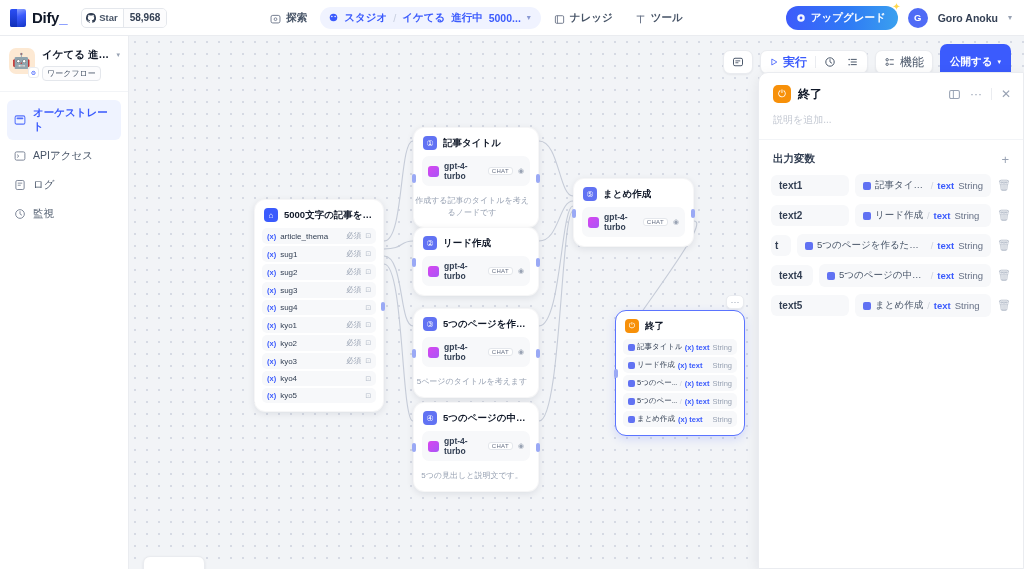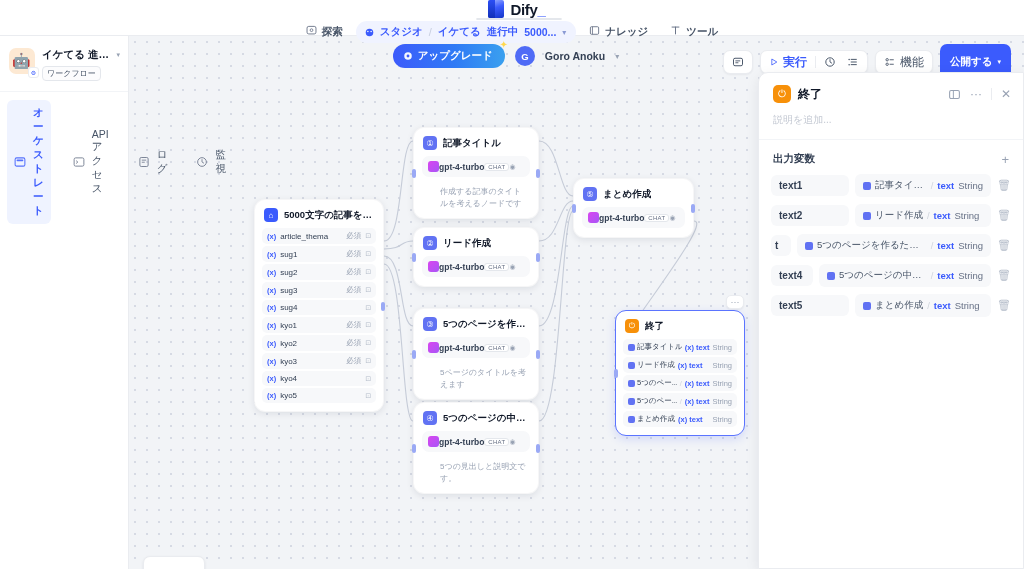--- a/index.html
+++ b/index.html
@@ -8,21 +8,21 @@
     font-family: "Liberation Sans", "DejaVu Sans", sans-serif;
     background: #f2f4f7; overflow: hidden;
     -webkit-font-smoothing: antialiased;
   }
   body { position: relative; }
 
   
   #topbar {
     position: absolute; left: 0; top: 0; width: 1024px; height: 36px;
     background: #ffffff; display: flex; align-items: center;
-    border-bottom: 1px solid #eaecf0; z-index: 40; flex-direction: column;
+    border-bottom: 1px solid #eaecf0; z-index: 40;
   }
   .logo-wrap { display: flex; align-items: center; padding-left: 10px; gap: 6px; }
   .logo-mark {
     width: 16px; height: 18px; border-radius: 2px;
     background: linear-gradient(160deg,#a6b8ff 0%, #3b5bfd 45%, #1436c7 100%);
     position: relative;
   }
   .logo-mark:after{
     content:""; position:absolute; left:0; bottom:0; width:7px; height:18px;
     background:linear-gradient(180deg,#2b4ef5,#1130b8); border-radius:2px 0 0 2px;
@@ -34,21 +34,21 @@
     margin-left: 14px; height: 20px; display: flex; align-items: center;
     border: 1px solid #e4e7ec; border-radius: 5px; overflow: hidden; background:#fff;
   }
   .star-chip .left { display:flex; align-items:center; gap:3px; padding: 0 5px 0 4px; }
   .star-chip .left .lbl { font-size: 9.5px; color:#475467; font-weight:600; }
   .star-chip .count { font-size: 10px; color:#344054; font-weight:600;
       padding: 0 6px; border-left: 1px solid #e4e7ec; background:#fcfcfd; height:100%;
       display:flex; align-items:center;}
 
   .nav-center { margin-left: auto; margin-right: auto; display:flex; align-items:center; gap: 4px; }
-  .nav-item { display:flex; align-items:flex-start; gap:5px; padding: 5px 9px; border-radius: 16px;
+  .nav-item { display:flex; align-items:flex-end; gap:5px; padding: 5px 9px; border-radius: 16px;
     font-size: 10.5px; color:#475467; font-weight:600; cursor:pointer; }
   .nav-pill {
     display:flex; align-items:center; gap:6px; background:#f0f3ff;
     border-radius: 16px; padding: 4px 10px 4px 8px; cursor:pointer;
   }
   .nav-pill .studio { color:#3b5bfd; font-weight:700; font-size: 10.5px; display:flex; align-items:center; gap:5px;}
   .nav-pill .sep { color:#c8cfe0; font-size: 11px; }
   .nav-pill .crumb { color:#3b5bfd; font-weight:700; font-size: 10.5px; }
   .nav-pill .chev { color:#8a9ad4; font-size: 8px; }
 
@@ -81,21 +81,21 @@
     border-radius:3px; background:#fff; border:1px solid #eaecf0; display:flex;
     align-items:center; justify-content:center; font-size:6px; color:#3b5bfd;}
   .app-meta { min-width:0; }
   .app-title-row { display:flex; align-items:center; gap:3px; }
   .app-title { font-size:10.5px; font-weight:700; color:#101828; white-space:nowrap;
     overflow:hidden; text-overflow:ellipsis; max-width:72px; }
   .app-chev { font-size:7px; color:#98a2b3; }
   .app-tag { display:inline-block; margin-top:4px; font-size:8px; color:#475467;
     border:1px solid #e4e7ec; border-radius:4px; padding:1px 4px; background:#fcfcfd;}
 
-  .side-nav { padding: 8px 7px; display:flex; flex-direction:row; gap:15px; }
+  .side-nav { padding: 8px 7px; display:flex; flex-direction:column; gap:3px; }
   .side-item { display:flex; align-items:center; gap:7px; padding:6px 7px; border-radius:6px;
     font-size:10.5px; color:#475467; cursor:pointer; font-weight:500;}
   .side-item.active { background:#eff3ff; color:#3b5bfd; font-weight:700; }
   .side-ico { width:12px; height:12px; flex:none; opacity:.85; }
 
   
   #canvas {
     position:absolute; left:129px; top:36px; width:895px; height:533px;
     background-color:#f2f4f7;
     background-image: radial-gradient(#d6dae4 0.9px, transparent 0.9px);
@@ -120,24 +120,24 @@
   .node { position:absolute; background:#fff; border-radius:11px;
     box-shadow:0 2px 7px rgba(16,24,40,.09); border:1px solid rgba(16,24,40,.04); }
   .node-head { display:flex; align-items:center; gap:6px; padding:8px 9px 6px 9px; }
   .node-ico { width:14px; height:14px; border-radius:4px; display:flex; align-items:center;
     justify-content:center; font-size:8px; color:#fff; flex:none; }
   .ico-start { background:#3b5bfd; }
   .ico-llm { background:#6172f3; }
   .ico-end { background:#f79009; }
   .node-title { font-size:9.5px; font-weight:700; color:#101828; white-space:nowrap;
     overflow:hidden; text-overflow:ellipsis; }
-  .node-desc { font-size:8px; color:#98a2b3; line-height:1.45; padding: 0 9px 9px 26px; }
+  .node-desc { font-size:8px; color:#98a2b3; line-height:1.45; padding: 0 9px 9px 1px; text-align: center; }
 
   .model-row { margin: 0 8px 9px 8px; background:#f7f8fa; border-radius:7px;
-    display:flex; align-items:center; padding:5px 6px; }
+    display:flex; align-items:center; gap:5px; padding:5px 6px; }
   .model-dot { width:11px; height:11px; border-radius:3px;
     background:linear-gradient(135deg,#d946ef,#a855f7); flex:none;}
   .model-name { font-size:8.5px; color:#344054; font-weight:700; }
   .chat-tag { font-size:6px; color:#667085; border:1px solid #e4e7ec; border-radius:3px;
     padding:0 3px; background:#fff; letter-spacing:.3px; }
   .eye { font-size:7px; color:#98a2b3; }
 
   
   .var-list { padding: 0 7px 8px 7px; display:flex; flex-direction:column; gap:2px; }
   .var-row { display:flex; align-items:center; background:#f7f8fa; border-radius:5px;

